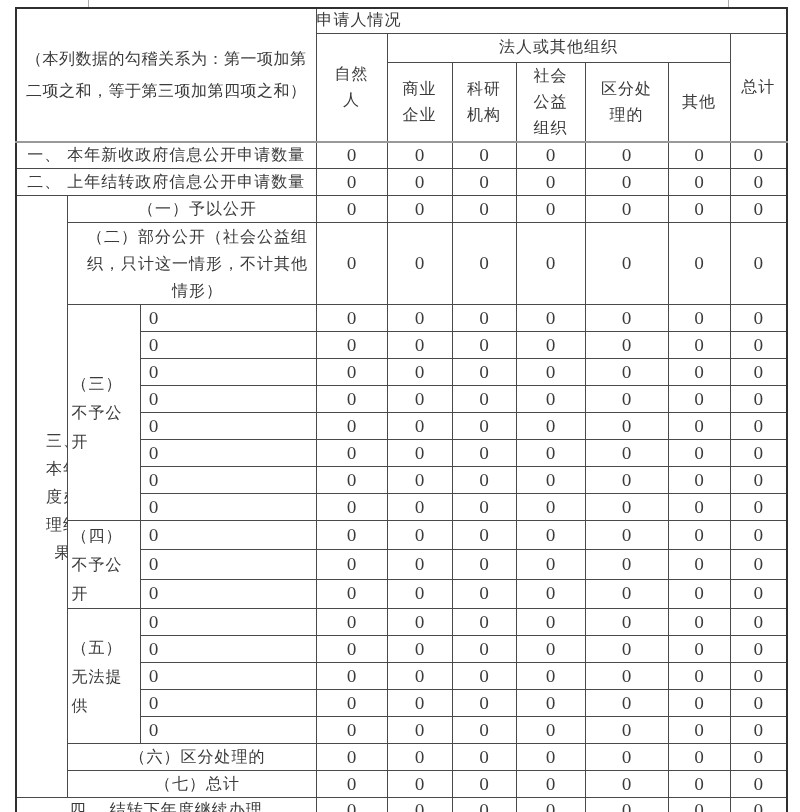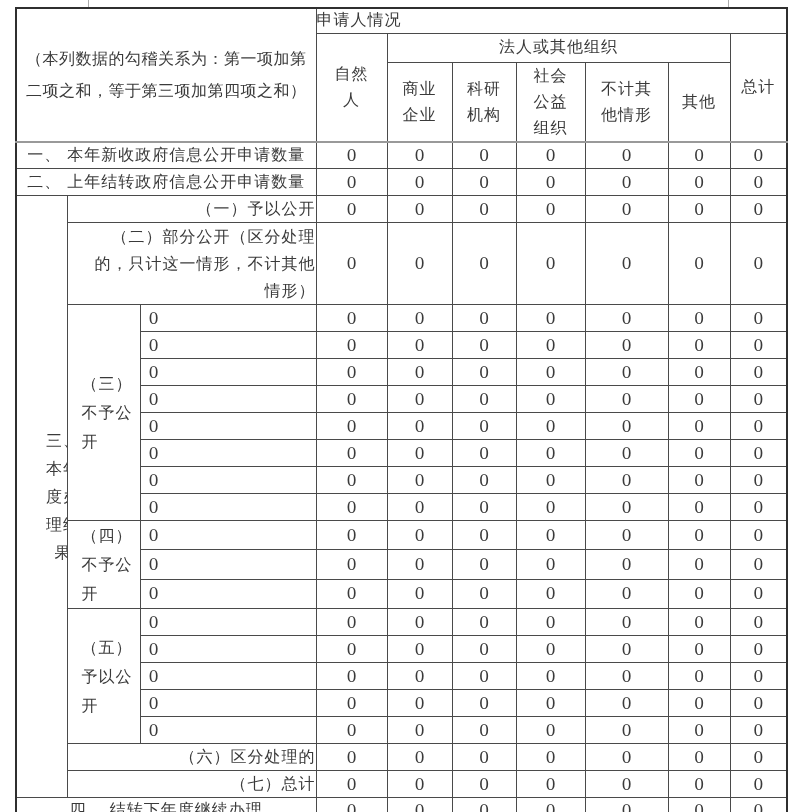--- a/index.html
+++ b/index.html
@@ -51,25 +51,25 @@
     padding: 0 5px;
     text-align: center;
     letter-spacing: 0.5px;
     word-break: break-all;
   }
 
   tbody td { height: 27px; }
   tr.tall td { height: 56px; line-height: 27px; }
   .num  { text-align: center; letter-spacing: 0; }
   .lbl3 { text-align: center; }
-  .lbl2 { text-align: right; padding-left: 12px; word-break: break-all; }
+  .lbl2 { text-align: center; padding-left: 12px; word-break: break-all; }
   .lblC { text-align: left; padding-left: 8px; }
   .secA { text-align: center; padding-left: 28px; }
   .secA .wrap { width: 36px; line-height: 28px; }
-  .secB { text-align: left; padding-left: 14px; }
+  .secB { text-align: left; padding-left: 4px; }
   .secB .wrap { width: 56px; line-height: 29px; text-align: left; }
 </style>
 </head>
 <body>
 
 <div id="artifact-left" class="edge-artifact"></div>
 <div id="artifact-right" class="edge-artifact"></div>
 
 <table>
   <colgroup>
@@ -91,21 +91,21 @@
     </tr>
     <tr>
       <th class="h2 sep" rowspan="2"><span class="wrap w38">自然人</span></th>
       <th class="h2" colspan="5">法人或其他组织</th>
       <th class="h2 sep" rowspan="2"><span class="wrap">总计</span></th>
     </tr>
     <tr>
       <th class="h3 sep"><span class="wrap w38">商业企业</span></th>
       <th class="h3 sep"><span class="wrap w38">科研机构</span></th>
       <th class="h3 sep"><span class="wrap w38">社会公益组织</span></th>
-      <th class="h3 sep"><span class="wrap w56">不计其他情形</span></th>
+      <th class="h3 sep"><span class="wrap w56">区分处理的</span></th>
       <th class="h3 sep"><span class="wrap">其他</span></th>
     </tr>
   </thead>
   <tbody>
     <tr>
       <td class="lbl3" colspan="3">一、 本年新收政府信息公开申请数量</td>
       <td class="num">0</td>
         <td class="num">0</td>
         <td class="num">0</td>
         <td class="num">0</td>
@@ -128,21 +128,21 @@
       <td class="lbl2" colspan="2">（一）予以公开</td>
       <td class="num">0</td>
         <td class="num">0</td>
         <td class="num">0</td>
         <td class="num">0</td>
         <td class="num">0</td>
         <td class="num">0</td>
         <td class="num">0</td>
     </tr>
     <tr class="tall">
-      <td class="lbl2" colspan="2">（二）部分公开（区分处理的，只计这一情形，不计其他情形）</td>
+      <td class="lbl2" colspan="2">（二）部分公开（社会公益组织，只计这一情形，不计其他情形）</td>
       <td class="num">0</td>
         <td class="num">0</td>
         <td class="num">0</td>
         <td class="num">0</td>
         <td class="num">0</td>
         <td class="num">0</td>
         <td class="num">0</td>
     </tr>
     <tr>
       <td class="secB" rowspan="8"><span class="wrap">（三）不予公开</span></td>
@@ -250,21 +250,21 @@
       <td class="lblC">0</td>
       <td class="num">0</td>
         <td class="num">0</td>
         <td class="num">0</td>
         <td class="num">0</td>
         <td class="num">0</td>
         <td class="num">0</td>
         <td class="num">0</td>
     </tr>
     <tr>
-      <td class="secB" rowspan="5"><span class="wrap">（五）予以公开</span></td>
+      <td class="secB" rowspan="5"><span class="wrap">（五）无法提供</span></td>
       <td class="lblC">0</td>
       <td class="num">0</td>
         <td class="num">0</td>
         <td class="num">0</td>
         <td class="num">0</td>
         <td class="num">0</td>
         <td class="num">0</td>
         <td class="num">0</td>
     </tr>
     <tr>

